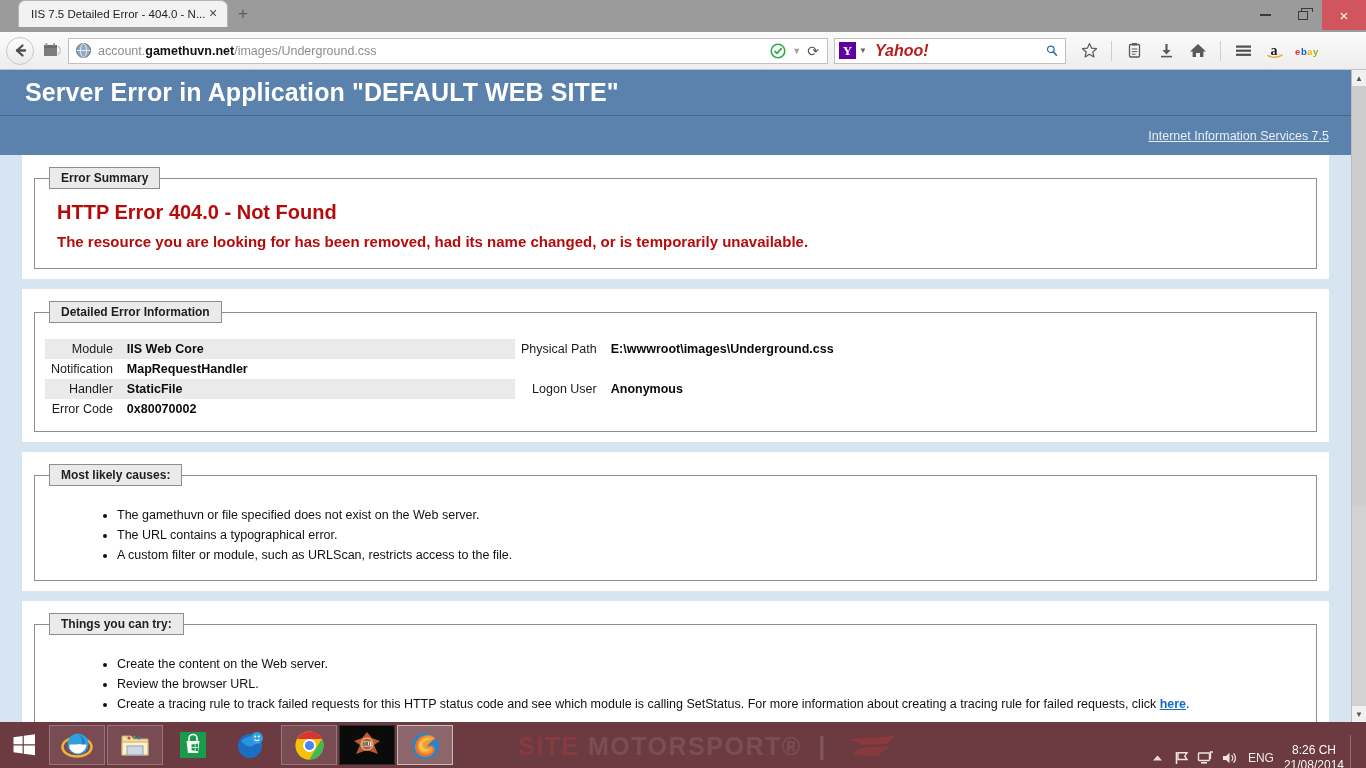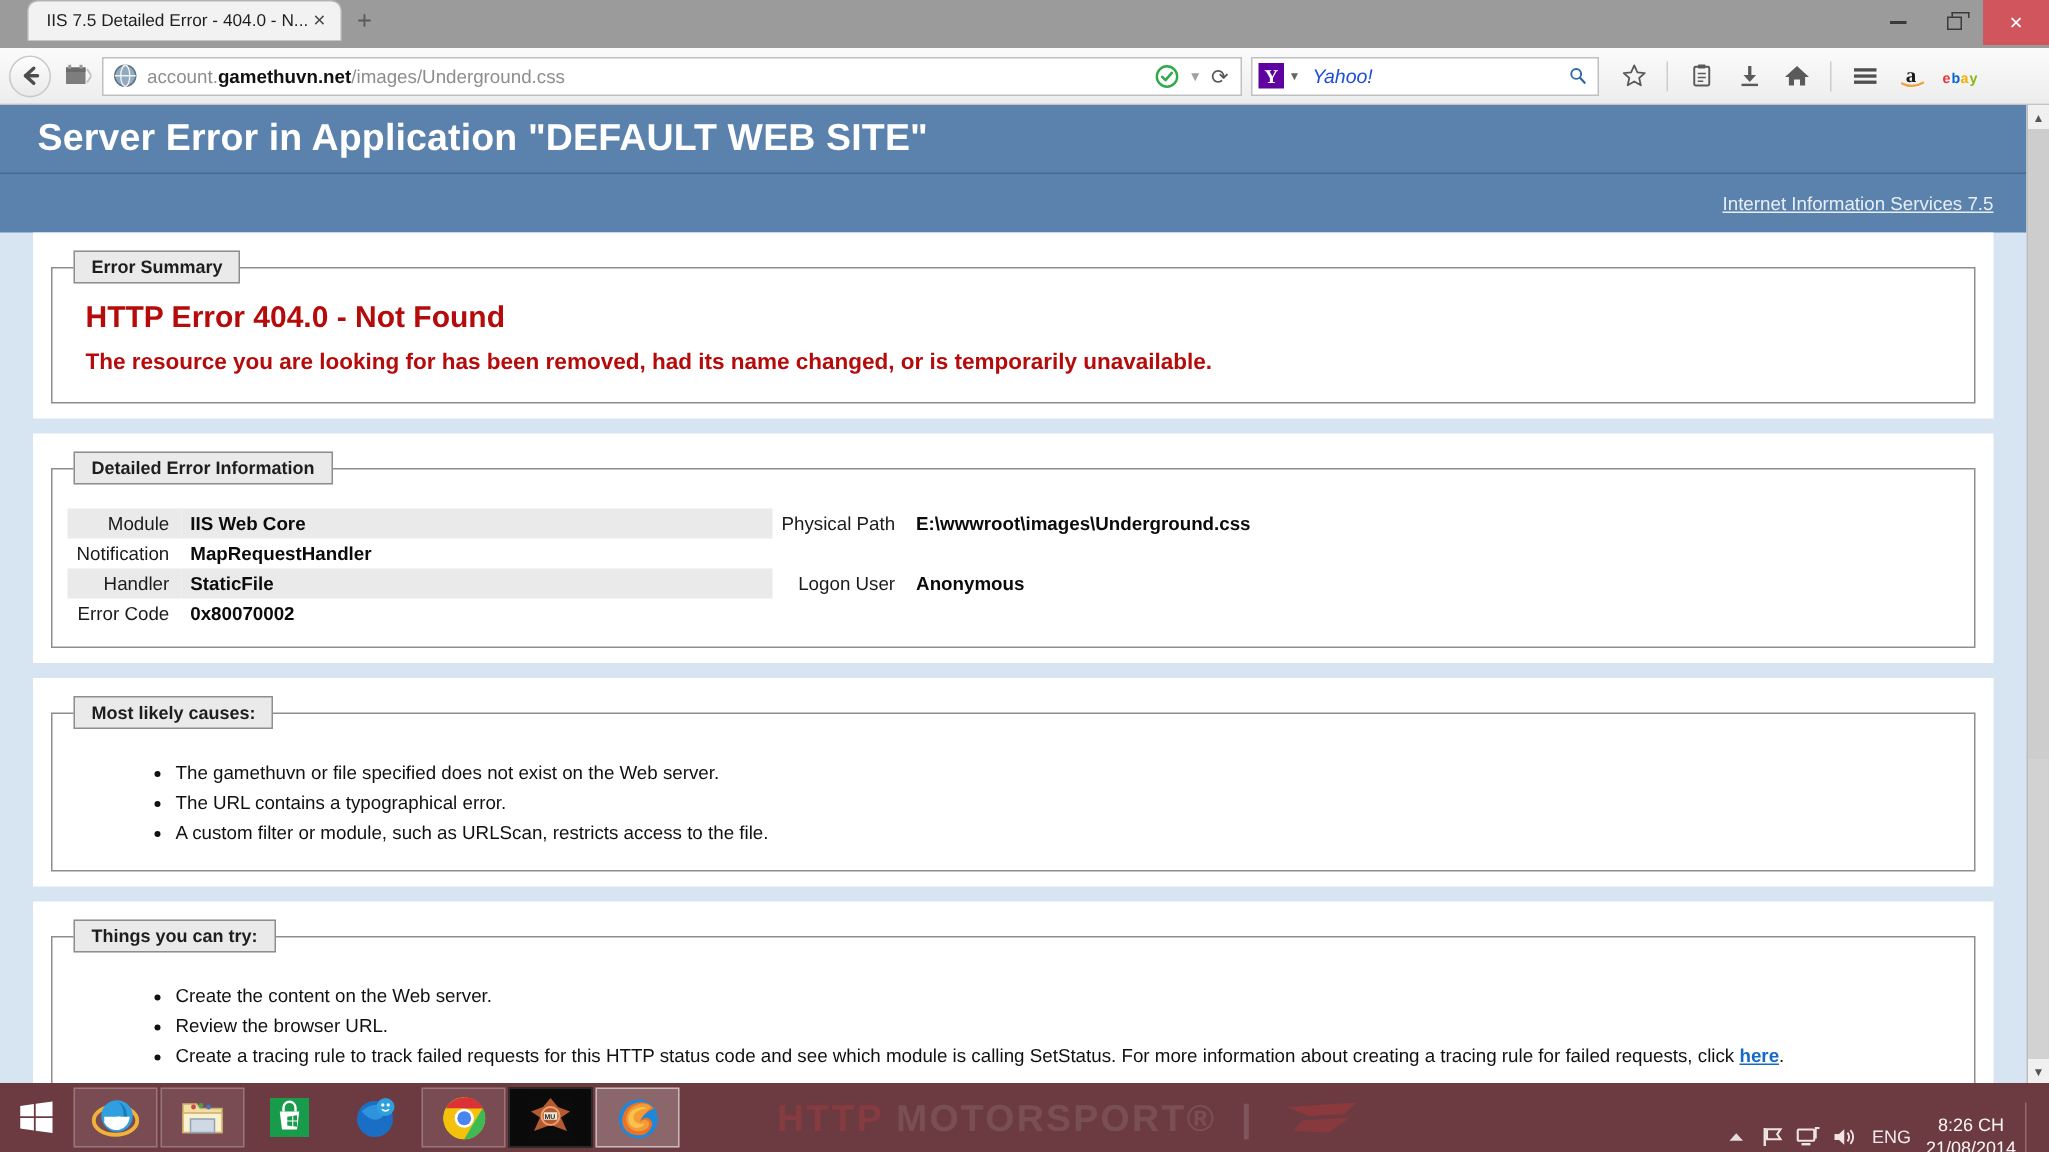--- a/index.html
+++ b/index.html
@@ -86,21 +86,21 @@
 
   .searchbar {
     width: 232px; height: 26px; background: #fff; border: 1px solid #c0c0c0;
     display: flex; align-items: center; padding: 0 4px; margin-right: 8px;
   }
   .yahoo-badge {
     width: 17px; height: 17px; background: #5f01a0; color: #fff;
     font-size: 13px; font-weight: bold; line-height: 17px; text-align: center;
     font-family: "Liberation Serif", serif; flex: none;
   }
-  .search-ph { flex: 1; font-size: 13px; color: #1d4ed8; font-style: italic; padding-left: 8px; }
+  .search-ph { flex: 1; font-size: 16px; color: #b91c1c; font-style: italic; padding-left: 8px; font-weight: bold; }
   .mini-caret { font-size: 8px; color: #666; margin-left: 3px; }
   .search-go { color: #3a6ea5; font-size: 14px; padding-right: 3px; }
 
   .tool-icons { display: flex; align-items: center; gap: 2px; }
   .tool-ic {
     width: 30px; height: 28px; display: flex; align-items: center; justify-content: center;
     cursor: pointer; color: #5a5a5a;
   }
   .vdiv { width: 1px; height: 20px; background: #cdcdcd; margin: 0 5px; }
 
@@ -423,21 +423,21 @@
 </div>
 
 <div class="pg-scroll">
   <div class="sb-arrow">▲</div>
   <div class="sb-thumb"></div>
   <div class="sb-arrow bot">▼</div>
 </div>
 
 <div class="taskbar">
   <div class="tb-watermark">
-    <span class="red">HTTP</span>
+    <span class="red">SITE</span>
     <span>MOTORSPORT®</span>
     <span class="bar">|</span>
     <svg width="60" height="26" viewBox="0 0 60 26" style="vertical-align:-4px">
       <path d="M6 6 L52 3 L44 11 L20 12 Z" fill="rgba(200,55,55,0.35)"></path>
       <path d="M16 15 L48 13 L34 23 L10 22 Z" fill="rgba(200,55,55,0.30)"></path>
     </svg>
   </div>
 
   <div class="start-btn">
     <svg width="24" height="24" viewBox="0 0 24 24">

